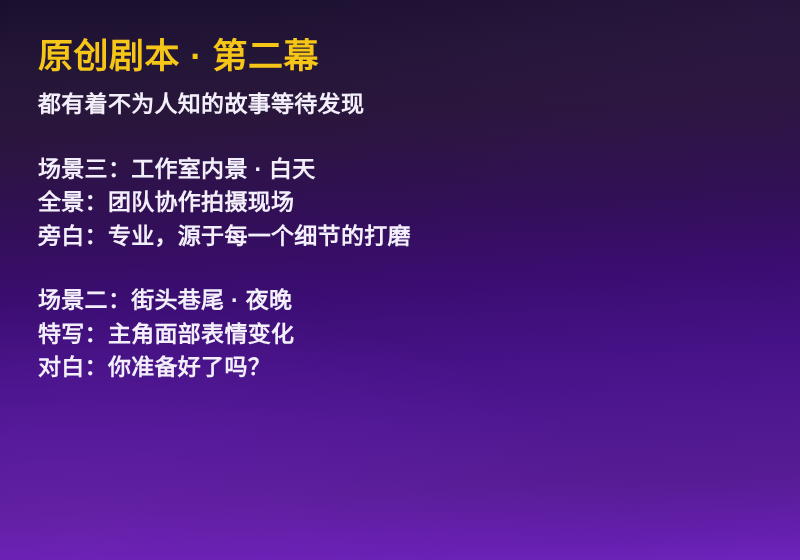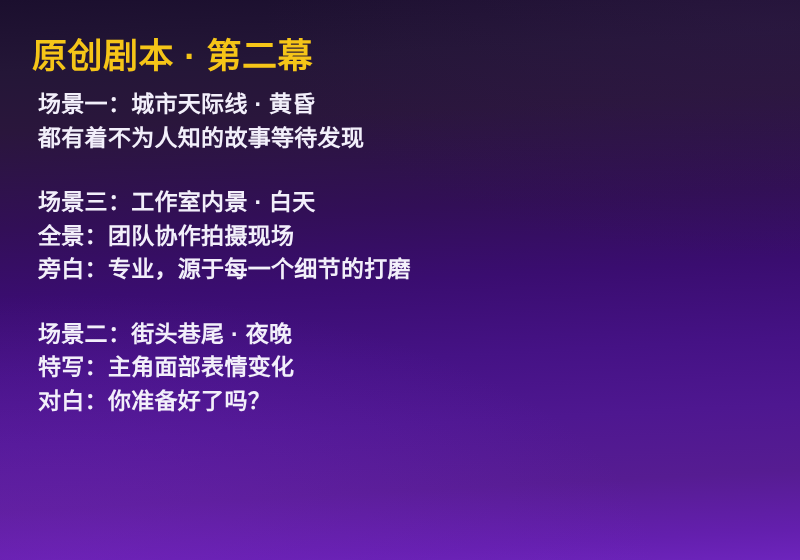--- a/index.html
+++ b/index.html
@@ -48,21 +48,21 @@
   #content {
     position: relative;
     z-index: 2;
     padding: 0 0 0 38px;
   }
 
   #script-title {
     margin: 0;
     padding: 0;
     position: absolute;
-    left: 32px;
+    left: 38px;
     top: 34px;
     font-size: 35px;
     line-height: 44px;
     font-weight: 700;
     letter-spacing: 0.5px;
     color: #f5c518;
     white-space: nowrap;
   }
 
   #scene-list {
@@ -95,21 +95,20 @@
 <body>
 
 <div id="poster">
   <div id="content">
 
     <h1 id="script-title">原创剧本 · 第二幕</h1>
 
     <div id="scene-list">
 
     <div class="scene-block">
-          <p class="script-line">场景一：城市天际线 · 黄昏</p>
           <p class="script-line">都有着不为人知的故事等待发现</p>
         </div>
         <div class="scene-block">
           <p class="script-line">场景三：工作室内景 · 白天</p>
           <p class="script-line">全景：团队协作拍摄现场</p>
           <p class="script-line">旁白：专业，源于每一个细节的打磨</p>
         </div>
         <div class="scene-block">
           <p class="script-line">场景二：街头巷尾 · 夜晚</p>
           <p class="script-line">特写：主角面部表情变化</p>

